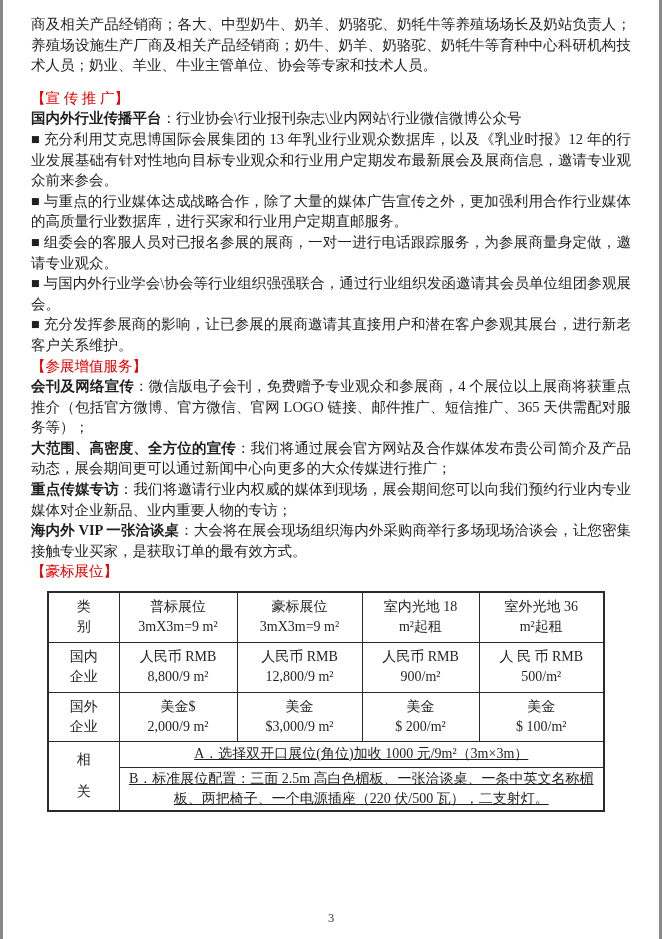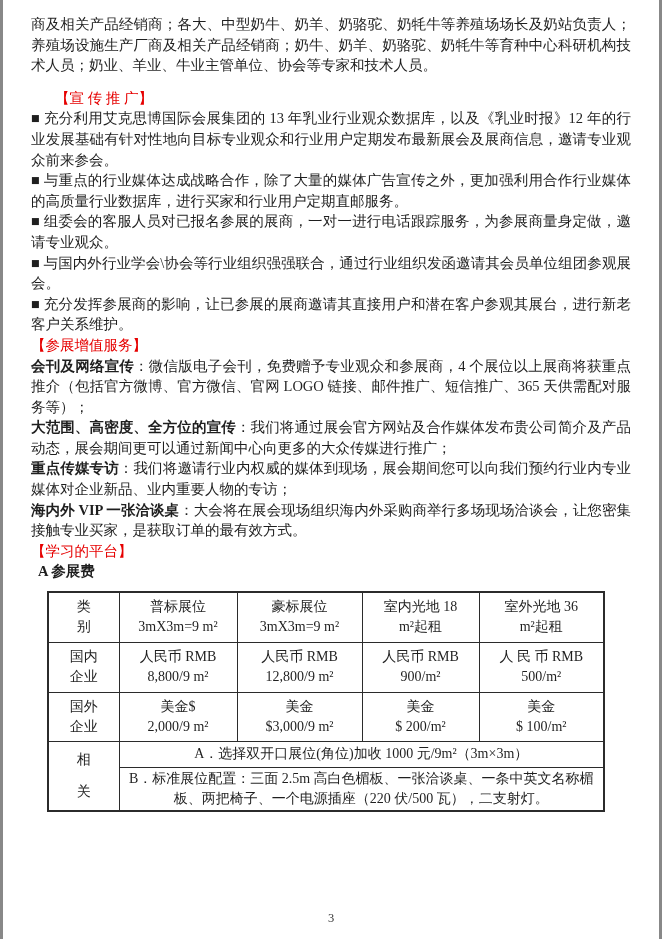--- a/index.html
+++ b/index.html
@@ -11,21 +11,21 @@
     box-sizing:border-box;
     padding:14px 28px 0 28px;
     font-family:"Liberation Serif","DejaVu Serif",serif;
     font-size:14.5px;
     line-height:20.6px;
     color:#1f1f1f;
     overflow:hidden;
   }
   p{margin:0;text-align:justify;}
   .red-heading{color:#e60000;font-weight:normal;}
-  .gap-top{margin-top:12px;margin-left:24px;}
+  .gap-top{margin-top:12px;}
   b{font-weight:bold;}
   .subheading{font-weight:bold;padding-left:7px;}
   .fee-table{
     border-collapse:collapse;
     table-layout:fixed;
     width:556px;
     margin:9px 0 0 16px;
     font-size:14px;
     line-height:20px;
   }
@@ -37,54 +37,54 @@
     box-sizing:border-box;
   }
   .fee-table{border:2px solid #2b2b2b;}
   .r-head td{height:50px;}
   .r-dom td{height:50px;}
   .r-for td{height:49px;}
   .r-notea td{height:26px;}
   .r-noteb td{height:40px;}
   .ln{display:block;}
   .rel-label .ln{line-height:32px;}
-  .note-cell{text-align:left;padding:1px 7px !important;}
+  .note-cell{text-align:left;padding:1px 7px !important;text-decoration:underline;}
   .page-number{
     position:absolute;
     bottom:10px;left:0;right:0;
     text-align:center;
     font-size:12.5px;
     color:#333;
   }
 </style>
 </head>
 <body>
 
 <div class="page">
 
   <p>商及相关产品经销商；各大、中型奶牛、奶羊、奶骆驼、奶牦牛等养殖场场长及奶站负责人；养殖场设施生产厂商及相关产品经销商；奶牛、奶羊、奶骆驼、奶牦牛等育种中心科研机构技术人员；奶业、羊业、牛业主管单位、协会等专家和技术人员。</p>
 
   <p class="red-heading gap-top">【宣 传 推 广】</p>
 
+  <p><b>国内外行业传播平台</b><span>：行业协会\行业报刊杂志\业内网站\行业微信微博公众号</span></p>
 
   <p>■ 充分利用艾克思博国际会展集团的 13 年乳业行业观众数据库，以及《乳业时报》12 年的行业发展基础有针对性地向目标专业观众和行业用户定期发布最新展会及展商信息，邀请专业观众前来参会。</p>
   <p>■ 与重点的行业媒体达成战略合作，除了大量的媒体广告宣传之外，更加强利用合作行业媒体的高质量行业数据库，进行买家和行业用户定期直邮服务。</p>
   <p>■ 组委会的客服人员对已报名参展的展商，一对一进行电话跟踪服务，为参展商量身定做，邀请专业观众。</p>
   <p>■ 与国内外行业学会\协会等行业组织强强联合，通过行业组织发函邀请其会员单位组团参观展会。</p>
   <p>■ 充分发挥参展商的影响，让已参展的展商邀请其直接用户和潜在客户参观其展台，进行新老客户关系维护。</p>
 
   <p class="red-heading">【参展增值服务】</p>
 
   <p><b>会刊及网络宣传</b><span>：微信版电子会刊，免费赠予专业观众和参展商，4 个展位以上展商将获重点推介（包括官方微博、官方微信、官网 LOGO 链接、邮件推广、短信推广、365 天供需配对服务等）；</span></p>
   <p><b>大范围、高密度、全方位的宣传</b><span>：我们将通过展会官方网站及合作媒体发布贵公司简介及产品动态，展会期间更可以通过新闻中心向更多的大众传媒进行推广；</span></p>
   <p><b>重点传媒专访</b><span>：我们将邀请行业内权威的媒体到现场，展会期间您可以向我们预约行业内专业媒体对企业新品、业内重要人物的专访；</span></p>
   <p><b>海内外 VIP 一张洽谈桌</b><span>：大会将在展会现场组织海内外采购商举行多场现场洽谈会，让您密集接触专业买家，是获取订单的最有效方式。</span></p>
 
-  <p class="red-heading">【学习的平台】</p>
-  <p class="subheading">A 参展费</p>
+  <p class="red-heading">【豪标展位】</p>
 
   <table class="fee-table">
     <colgroup>
       <col style="width:71px">
         <col style="width:118px">
         <col style="width:125px">
         <col style="width:117px">
         <col style="width:125px">
     </colgroup>
     <tbody>

